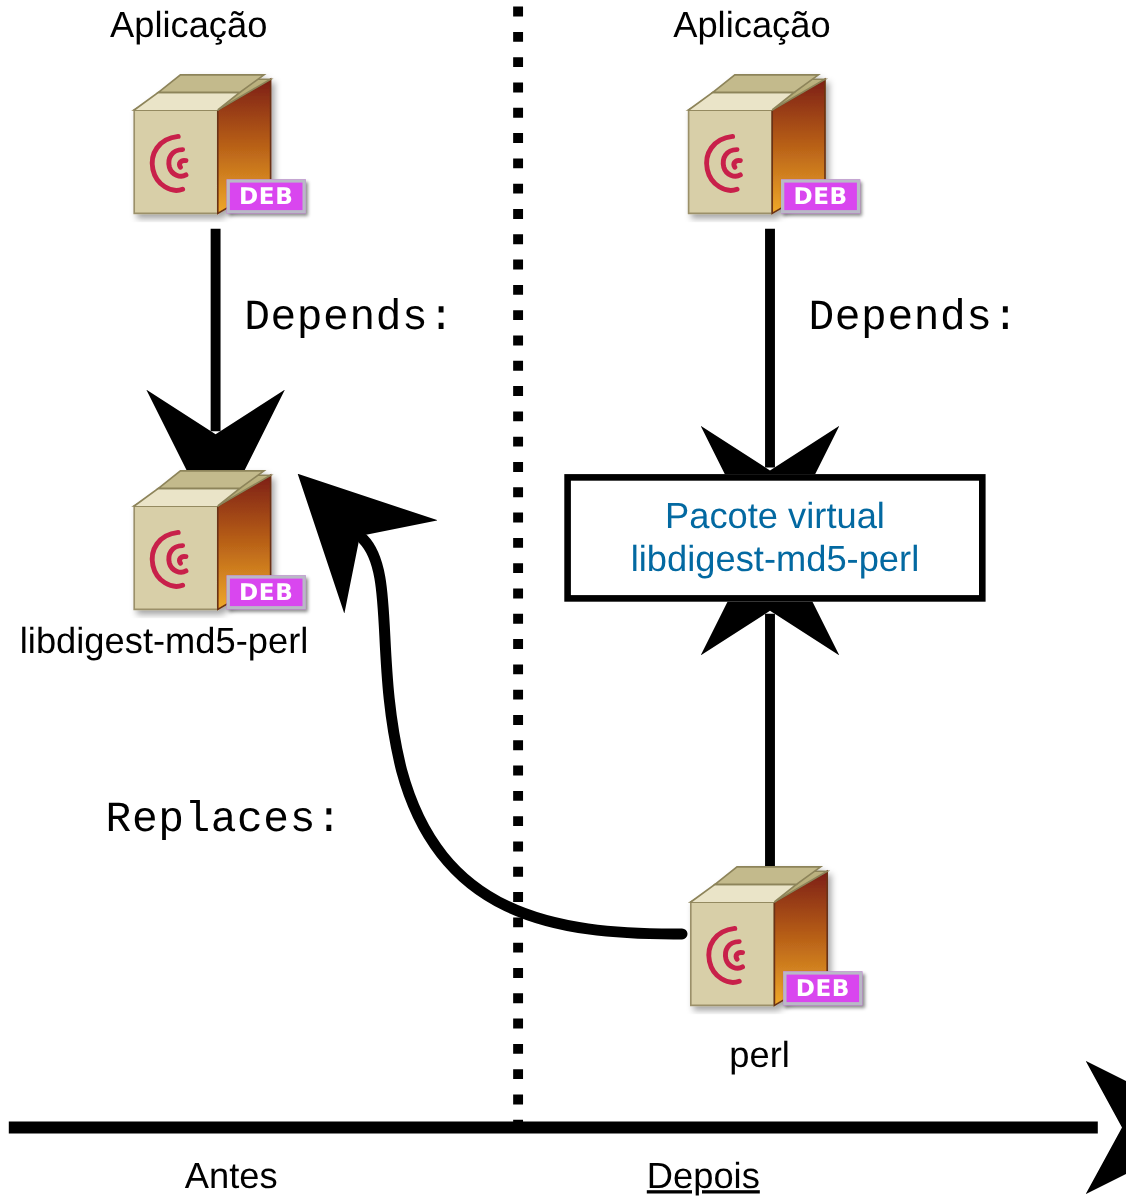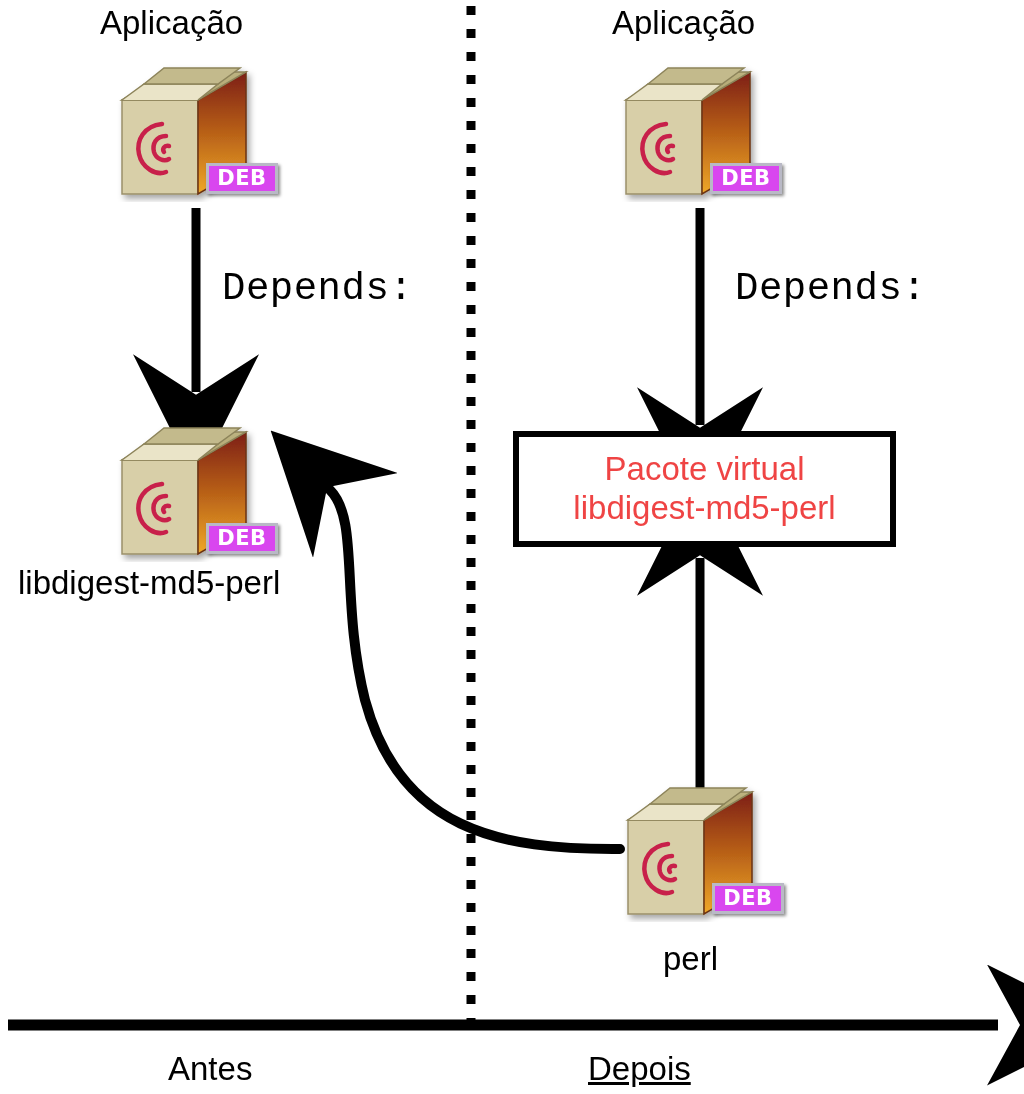--- a/index.html
+++ b/index.html
@@ -80,21 +80,21 @@
     border: 6px solid #000000;
     background: #ffffff;
     display: flex;
     flex-direction: column;
     align-items: center;
     justify-content: center;
   }
   .vbox-line {
     font-family: "Liberation Sans", sans-serif;
     font-size: 33px;
-    color: #ef4444;
+    color: #0369a1;
     line-height: 1.18;
     white-space: nowrap;
   }
 </style>
 </head>
 <body>
 
 <div id="canvas">
 
   <svg class="svg-layer" viewBox="0 0 1024 1094">
@@ -233,20 +233,21 @@
         <path d="M55,84 C 50,83 48,87 50,90"></path>
       </g>
     </svg>
     <div class="deb-badge">
       <span>DEB</span>
     </div>
   </div>
 
   <div class="lbl lbl-sans" style="left:18px; top:566px;">libdigest-md5-perl</div>
 
+  <div class="lbl lbl-mono" style="left:96px; top:726px;">Replaces:</div>
 
 
   <div class="vbox" style="left:513px; top:431px; width:383px; height:116px;">
     <div class="vbox-line">Pacote virtual</div>
     <div class="vbox-line">libdigest-md5-perl</div>
   </div>
 
 
   <div class="pkg" style="left:620px; top:782px;">
     <svg class="pkg-inner" viewBox="0 0 160 140">

